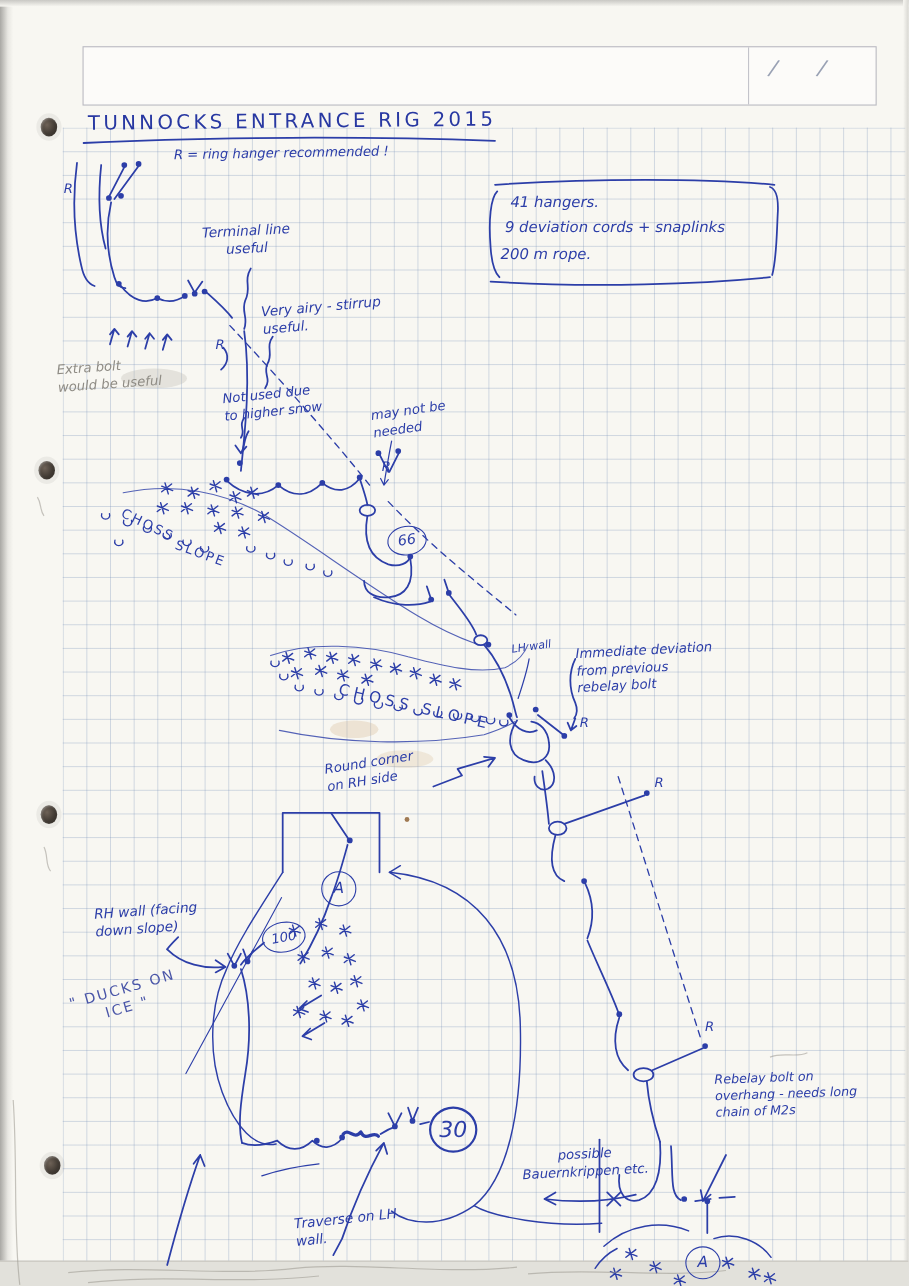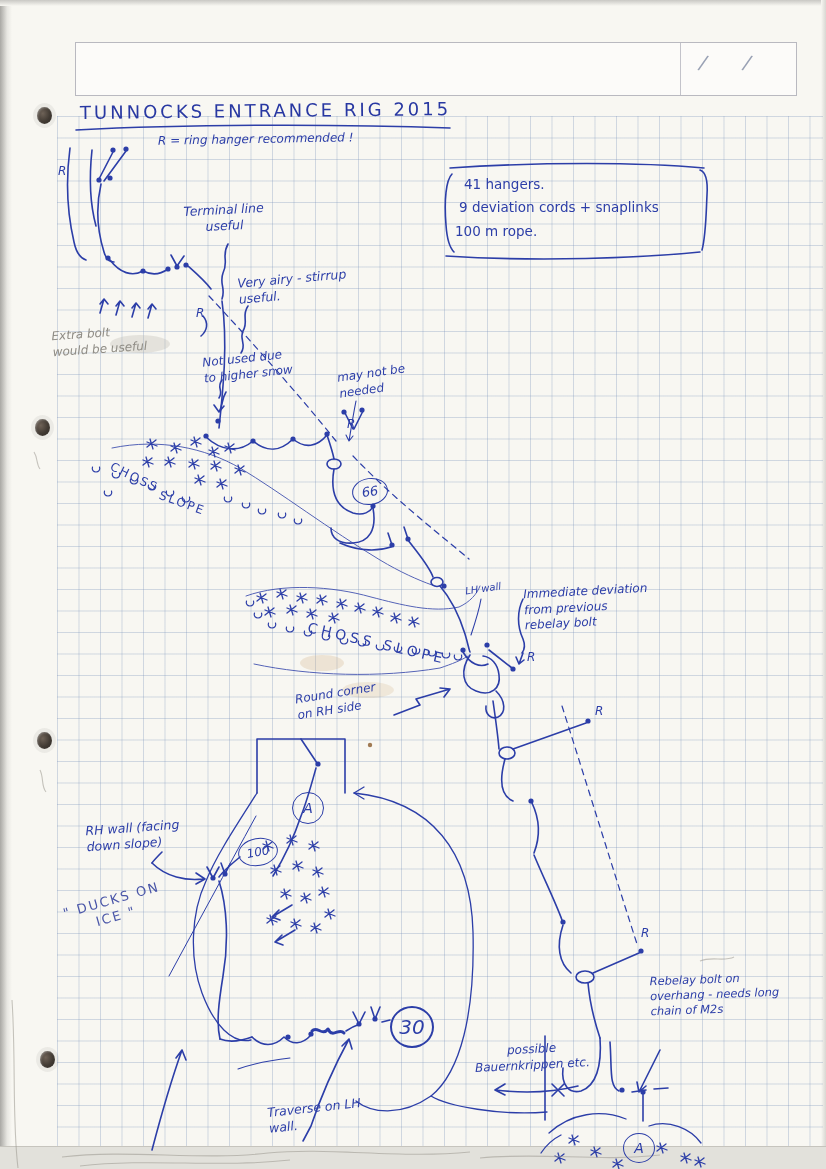--- a/index.html
+++ b/index.html
@@ -32,21 +32,21 @@
   .pencil{color:#8f8c85;}
   .caps{font-style:normal;letter-spacing:2px;}
   #page-title{position:absolute;left:80px;top:100px;z-index:5;color:#2838a2;font-size:18px;
     letter-spacing:3px;transform:rotate(-0.6deg);font-style:normal;white-space:nowrap;}
   #page-subtitle{position:absolute;left:158px;top:132px;z-index:5;color:#2c3ea8;font-size:12px;
     font-style:italic;transform:rotate(-1deg);white-space:nowrap;}
   .num-circle{position:absolute;z-index:5;border:1.6px solid #2c3ea8;border-radius:50%;
     color:#2c3ea8;display:flex;align-items:center;justify-content:center;
     font-size:13px;font-style:italic;background:transparent;}
   .rmark{position:absolute;z-index:5;color:#2c3ea8;font-size:12px;font-style:italic;}
-  .supline{position:absolute;z-index:5;color:#2c3ea8;font-size:13.5px;
+  .supline{position:absolute;z-index:5;color:#2c3ea8;font-size:13.5px;font-style:italic;
     white-space:nowrap;}
 </style>
 </head>
 <body>
 
 <div id="scan">
   <div id="edge-left"></div>
   <div id="edge-top"></div>
   <div id="edge-right"></div>
   <div id="bottom-strip"></div>
@@ -61,21 +61,21 @@
     <div id="header-divider"></div>
     <span class="date-slash" style="left:624px">/</span>
     <span class="date-slash" style="left:668px">/</span>
   </div>
 
   <div id="page-title">TUNNOCKS ENTRANCE RIG 2015</div>
   <div id="page-subtitle">R = ring hanger recommended !</div>
 
   <span class="supline" style="left:464px;top:176px">41 hangers.</span>
   <span class="supline" style="left:459px;top:199px">9 deviation cords + snaplinks</span>
-  <span class="supline" style="left:455px;top:223px">100 m rope.</span>
+  <span class="supline" style="left:455px;top:223px">200 m rope.</span>
 
   <div class="lbl" style="left:184px;top:202px;transform:rotate(-3deg);text-align:center">Terminal line
 useful</div>
   <div class="lbl" style="left:238px;top:271px;transform:rotate(-5deg)">Very airy - stirrup
 useful.</div>
   <div class="lbl pencil" style="left:52px;top:326px;transform:rotate(-4deg);font-size:12px">Extra bolt
 would be useful</div>
   <div class="lbl" style="left:203px;top:351px;transform:rotate(-6deg);font-size:12px">Not used due
 to higher snow</div>
   <div class="lbl" style="left:338px;top:366px;transform:rotate(-8deg);font-size:12px">may not be

